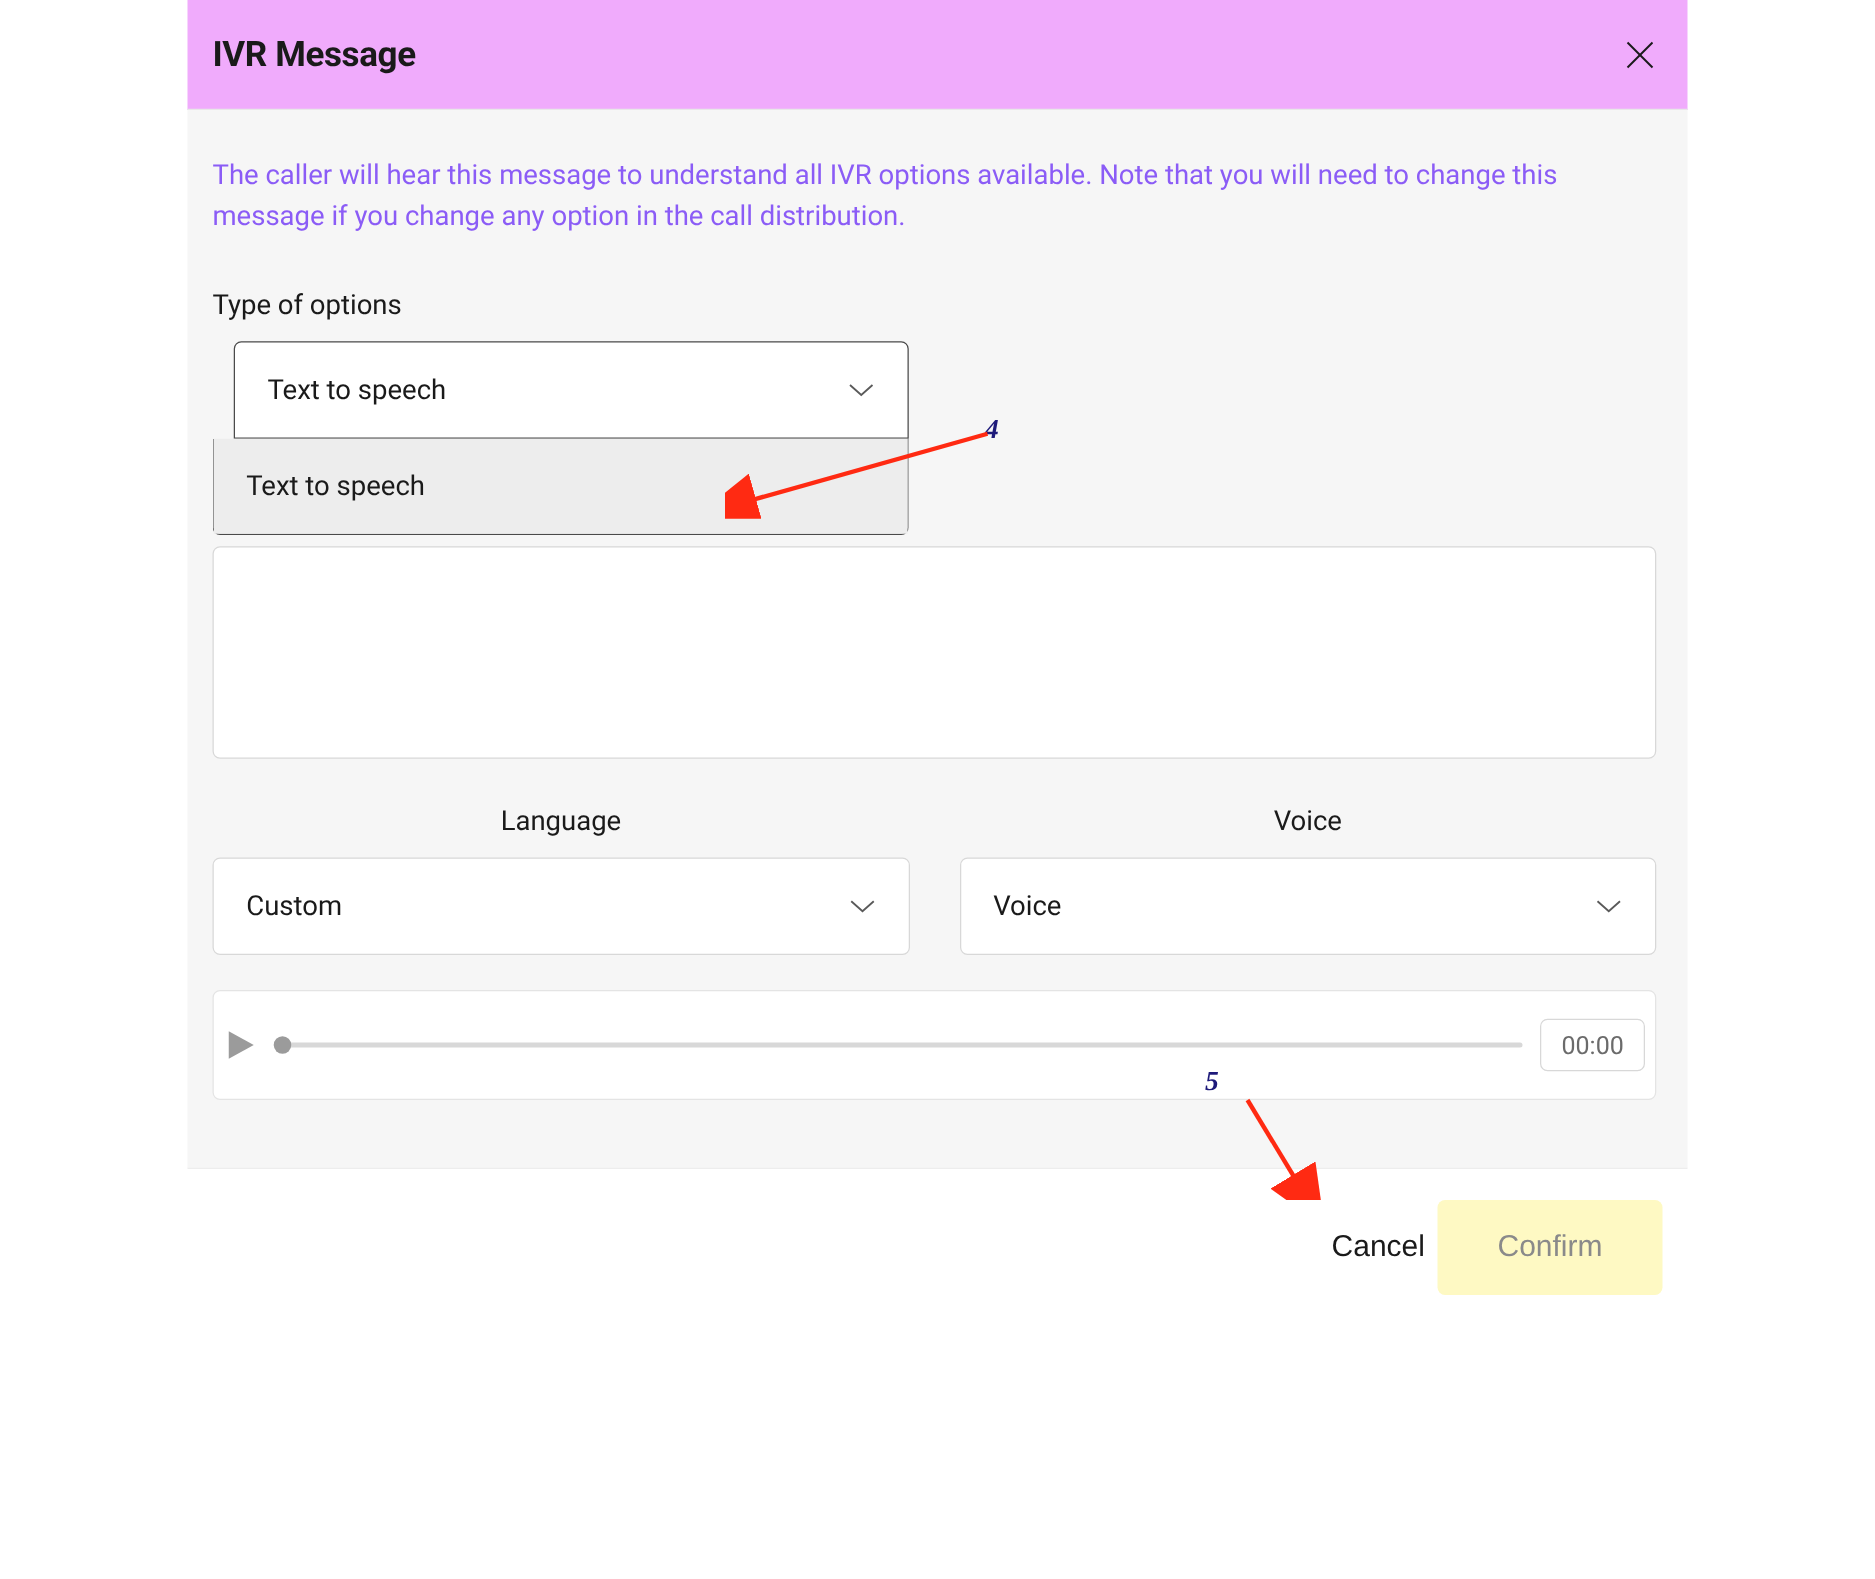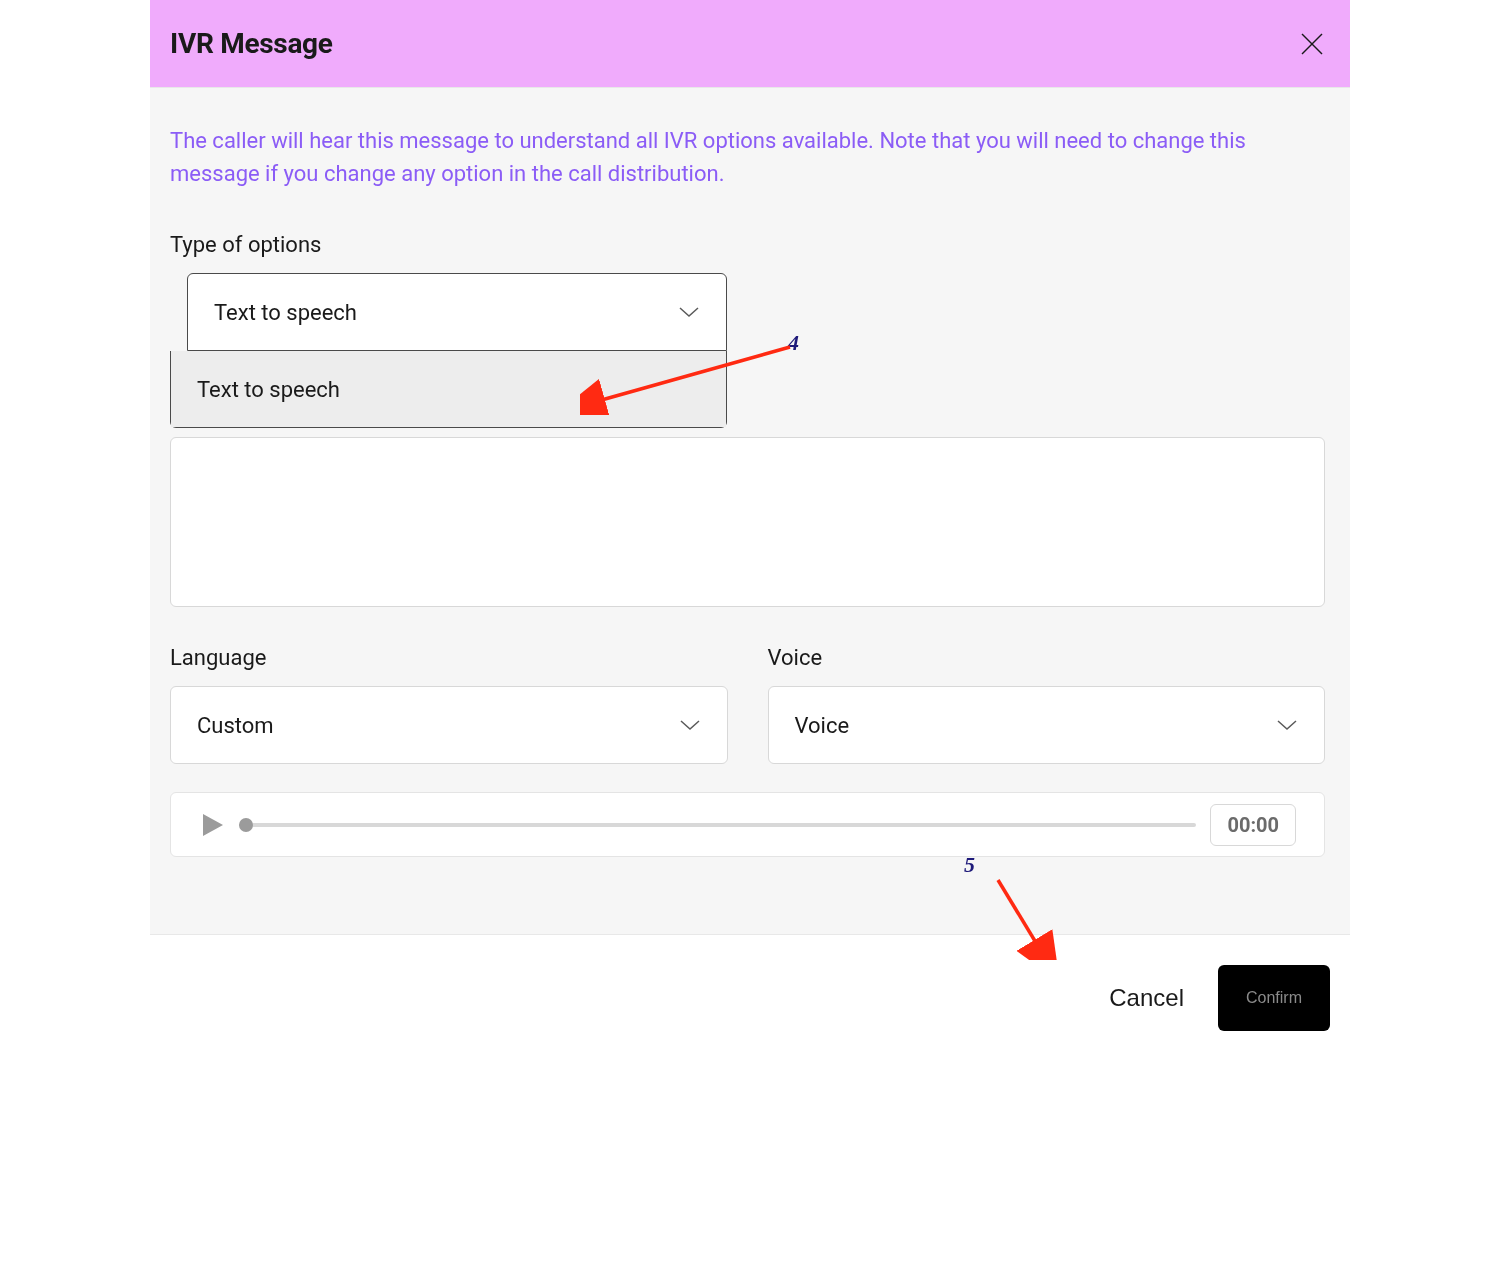--- a/index.html
+++ b/index.html
@@ -122,36 +122,36 @@
     background: #ffffff;
     border: 1px solid #d8d8d8;
     border-radius: 6px;
     margin-top: 86px;
   }
   .row-two {
     display: flex;
     gap: 40px;
     margin-top: 38px;
     width: 1155px;
+    text-align: center;
   }
   .col {
     flex: 1;
   }
   .audio-row {
     width: 1155px;
-    height: 65px;
+    height: 88px;
     background: #ffffff;
     border: 1px solid #e4e4e4;
     border-radius: 6px;
     margin-top: 28px;
     display: flex;
     align-items: center;
-    padding: 0 28px;
+    padding: 0 8px;
     gap: 14px;
-    font-weight: bold;
   }
   .play-btn {
     width: 26px;
     height: 26px;
     color: #9b9b9b;
     cursor: pointer;
     flex-shrink: 0;
   }
   .slider-track {
     flex: 1;
@@ -180,37 +180,36 @@
     flex-shrink: 0;
   }
   .modal-footer {
     height: 126px;
     border-top: 1px solid #e8e8e8;
     background: #ffffff;
     display: flex;
     align-items: center;
     justify-content: flex-end;
     padding: 0 20px;
-    gap: 24px;
   }
   .btn-cancel {
     font-size: 24px;
     color: #1a1a1a;
     background: none;
     border: none;
     cursor: pointer;
     padding: 18px 10px;
   }
   .btn-confirm {
-    font-size: 16px;
+    font-size: 24px;
     color: #8a8a8a;
-    background: #000000;
+    background: #fef9c3;
     border: none;
     border-radius: 6px;
-    padding: 24px 28px;
+    padding: 24px 48px;
     cursor: default;
   }
   
   .annotation {
     position: absolute;
     pointer-events: none;
     z-index: 50;
   }
   .annotation-label {
     position: absolute;

